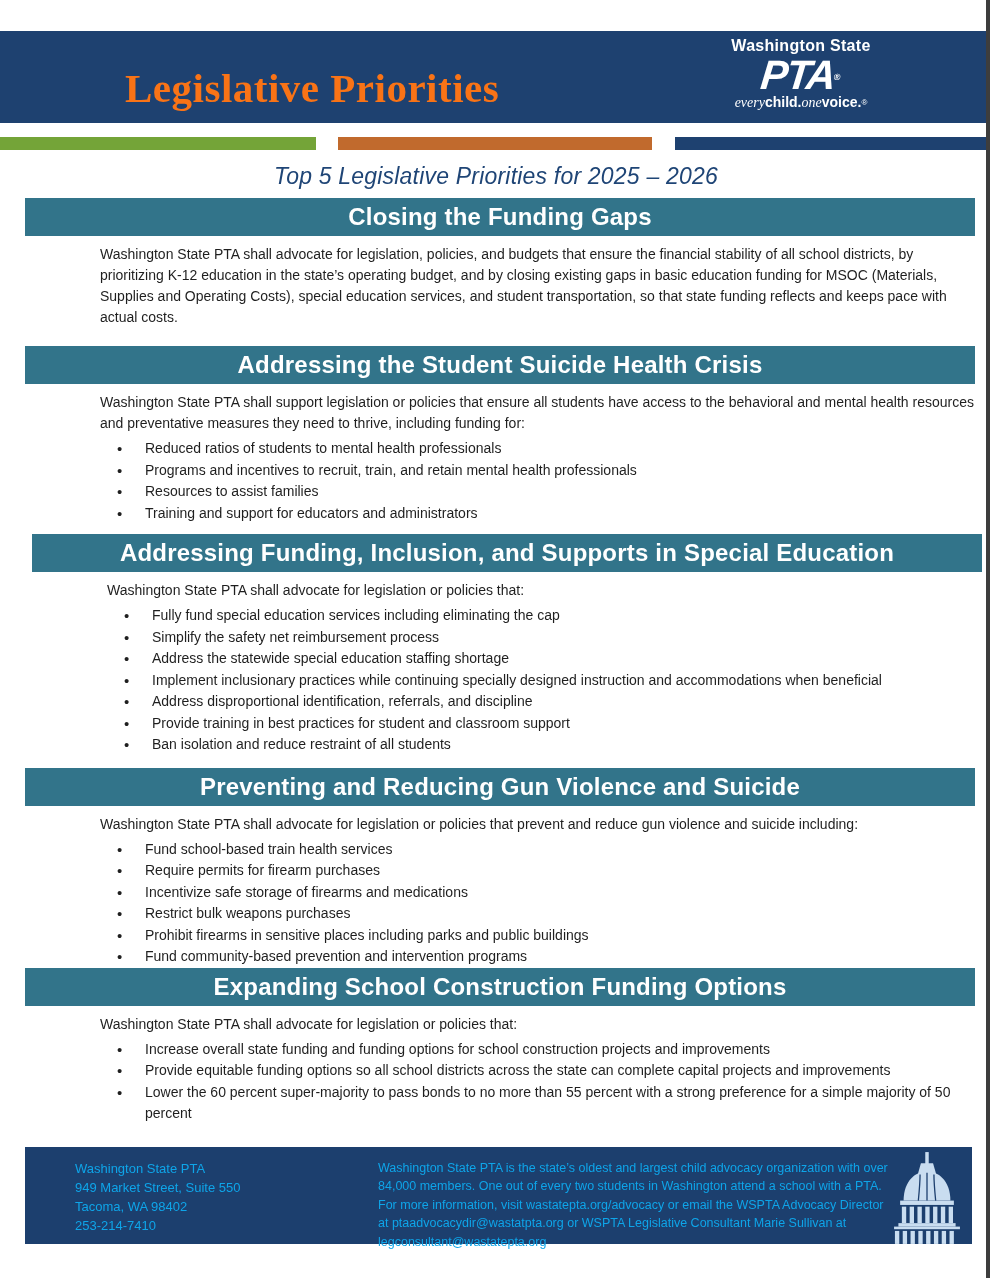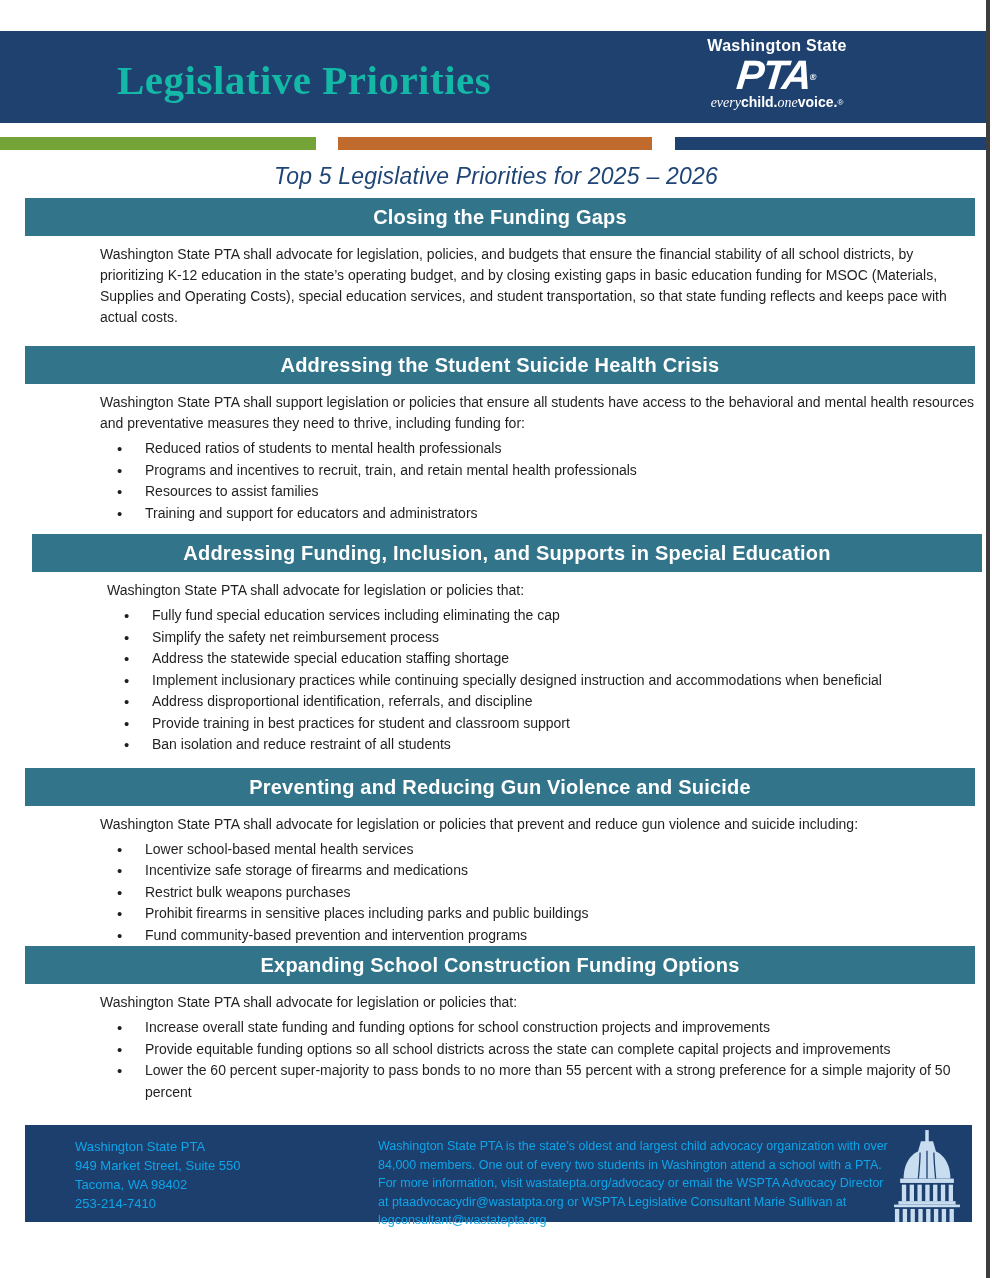--- a/index.html
+++ b/index.html
@@ -7,25 +7,25 @@
     width:992px;height:1278px;position:relative;background:#ffffff;
     font-family:"Liberation Sans",sans-serif;color:#1f1f1f;overflow:hidden;
   }
   
   .topbar{
     margin-top:31px;height:92px;width:987px;background:#1e4170;
     position:relative;
   }
   .main-heading{
     position:absolute;left:113px;top:50%;transform:translateY(-52%);
-    margin:4px;color:#14b8a6;font-family:"Liberation Serif",serif;
+    margin:12px;color:#f97316;font-family:"Liberation Serif",serif;
     font-size:41px;font-weight:700;letter-spacing:0.5px;white-space:nowrap;
   }
   .logo{
-    position:absolute;right:120px;top:6px;width:180px;text-align:center;color:#ffffff;
+    position:absolute;right:96px;top:6px;width:180px;text-align:center;color:#ffffff;
   }
   .logo-org{font-size:16px;font-weight:700;letter-spacing:0.3px;white-space:nowrap;}
   .logo-pta{
     font-size:41px;font-weight:900;font-style:italic;line-height:40px;
     letter-spacing:-2px;position:relative;display:inline-block;transform:skewX(-6deg);
   }
   .logo-reg{font-size:9px;font-style:normal;vertical-align:top;position:relative;top:2px;letter-spacing:0;}
   .logo-tagline{font-size:14px;line-height:15px;white-space:nowrap;}
   .tag-it{font-family:"Liberation Serif",serif;font-style:italic;}
   .tag-bd{font-weight:700;}
@@ -37,21 +37,21 @@
   .stripe-orange{width:314px;margin-left:22px;background:#c16a2d;}
   .stripe-navy{width:312px;margin-left:23px;background:#1e4170;}
   
   .doc-title{
     margin:13px 0 0;text-align:center;color:#1f4576;
     font-size:23px;font-weight:400;font-style:italic;letter-spacing:0.2px;
   }
   
   .bar{
     margin-left:25px;width:950px;height:38px;background:#32748a;
-    color:#ffffff;font-size:20px;font-weight:700;text-align:center;line-height:38px;
+    color:#ffffff;font-size:24px;font-weight:700;text-align:center;line-height:38px;
     letter-spacing:0.2px;
   }
   .content{margin-left:100px;width:875px;font-size:14px;}
   .intro{margin:8px 0 0;line-height:21px;}
   ul.bullets{list-style:none;margin:4px 0 0;padding:0;}
   ul.bullets li{position:relative;padding-left:45px;line-height:21.5px;}
   ul.bullets li::before{content:"\2022";position:absolute;left:17px;top:0;font-size:15px;}
   .s1{margin-top:8px;}
   .s2{margin-top:18px;}
   .s3{margin-top:10px;margin-left:7px;}
@@ -124,21 +124,22 @@
       <li>Ban isolation and reduce restraint of all students</li>
     </ul>
   </div>
 </section>
 
 <section class="s4">
   <div class="bar">Preventing and Reducing Gun Violence and Suicide</div>
   <div class="content">
     <p class="intro">Washington State PTA shall advocate for legislation or policies that prevent and reduce gun violence and suicide including:</p>
     <ul class="bullets">
-      <li>Lower school-based mental health services</li>
+      <li>Fund school-based train health services</li>
+      <li>Require permits for firearm purchases</li>
       <li>Incentivize safe storage of firearms and medications</li>
       <li>Restrict bulk weapons purchases</li>
       <li>Prohibit firearms in sensitive places including parks and public buildings</li>
       <li>Fund community-based prevention and intervention programs</li>
     </ul>
   </div>
 </section>
 
 <section class="s5">
   <div class="bar">Expanding School Construction Funding Options</div>

